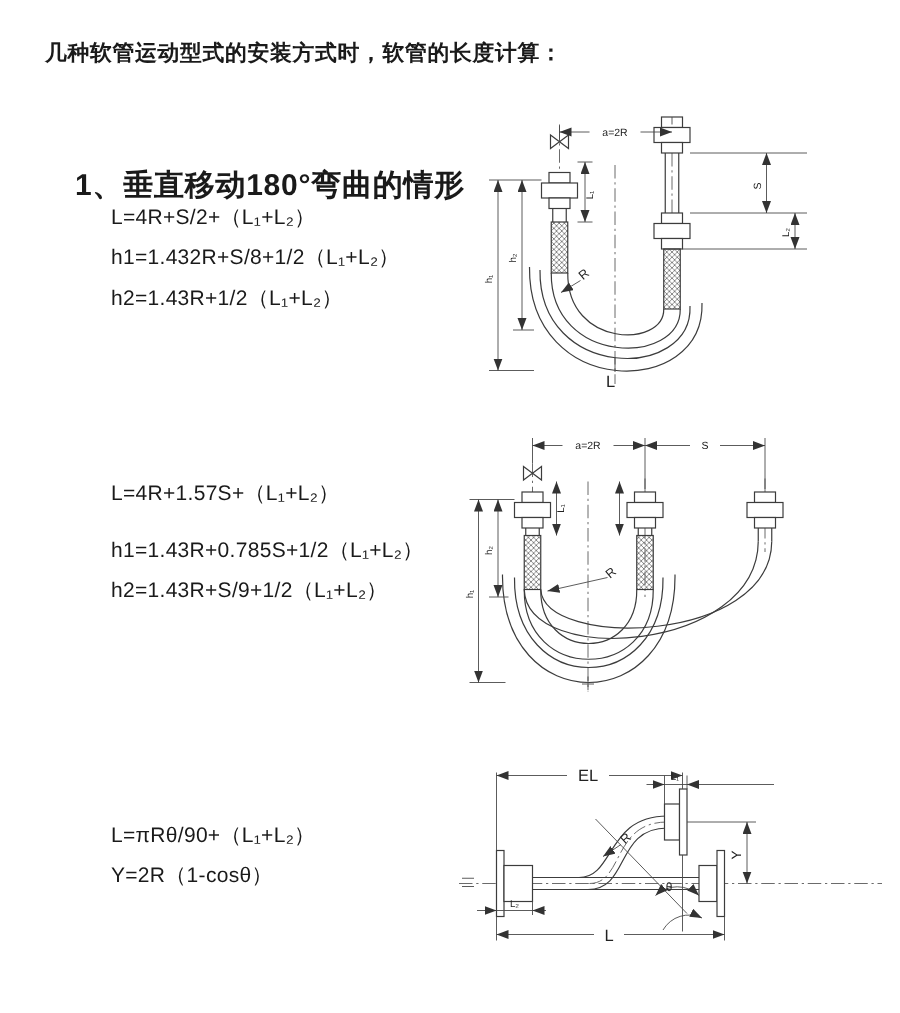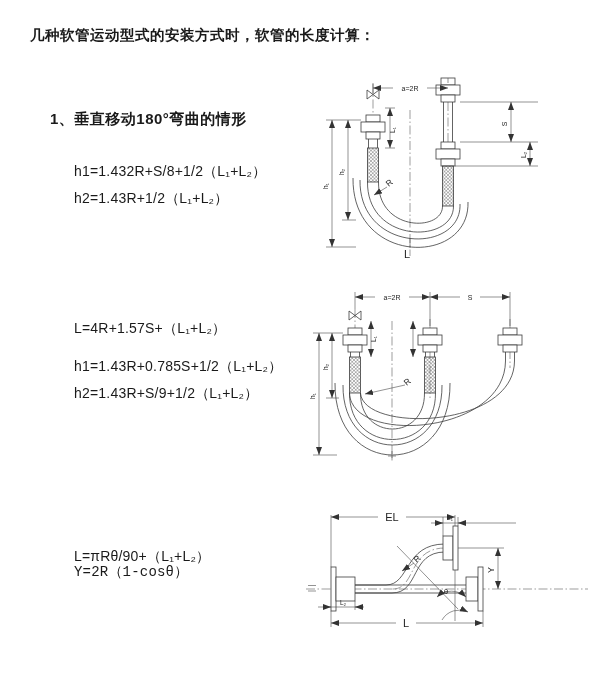--- a/index.html
+++ b/index.html
@@ -1,45 +1,46 @@
 <!DOCTYPE html>
 <html><head>
 <meta charset="utf-8">
 <style>
   html,body{margin:0;padding:0;background:#fff;}
   .page{position:relative;width:600px;height:675px;background:#ffffff;overflow:hidden;
         font-family:"Liberation Sans","DejaVu Sans",sans-serif;color:#1a1a1a;}
   .t{position:absolute;white-space:nowrap;}
   .title{font-size:14.5px;font-weight:bold;letter-spacing:.5px;}
-  .h{font-size:15px;font-weight:bold;letter-spacing:.5px;}
+  .h{font-size:20px;font-weight:bold;letter-spacing:.5px;}
   .f{font-size:14px;letter-spacing:.2px;}
   svg{position:absolute;overflow:visible;}
   svg text{font-family:"Liberation Sans","DejaVu Sans",sans-serif;fill:#222;}
   .ln{stroke:#3c3c3c;stroke-width:.8;fill:none;}
   .thin{stroke:#4a4a4a;stroke-width:.6;fill:none;}
   .cl{stroke:#5a5a5a;stroke-width:.6;fill:none;stroke-dasharray:9 2.5 1.5 2.5;}
   .fl{fill:#ffffff;stroke:#3c3c3c;stroke-width:.8;}
 </style>
 </head>
 <body>
 
 <div class="page">
 
   <div class="t title" style="left:30px;top:26px;">几种软管运动型式的安装方式时，软管的长度计算：</div>
 
   <div class="t h" style="left:50px;top:110px;">1、垂直移动180°弯曲的情形</div>
+  <div class="t f" style="left:74px;top:136px;">L=4R+S/2+（L₁+L₂）</div>
   <div class="t f" style="left:74px;top:163px;">h1=1.432R+S/8+1/2（L₁+L₂）</div>
   <div class="t f" style="left:74px;top:190px;">h2=1.43R+1/2（L₁+L₂）</div>
 
   <div class="t f" style="left:74px;top:320px;">L=4R+1.57S+（L₁+L₂）</div>
   <div class="t f" style="left:74px;top:358px;">h1=1.43R+0.785S+1/2（L₁+L₂）</div>
   <div class="t f" style="left:74px;top:385px;">h2=1.43R+S/9+1/2（L₁+L₂）</div>
 
   <div class="t f" style="left:74px;top:548px;">L=πRθ/90+（L₁+L₂）</div>
-  <div class="t f" style="left:74px;top:563px;font-family:Liberation Mono, monospace;">Y=2R（1-cosθ）</div>
+  <div class="t f" style="left:74px;top:575px;">Y=2R（1-cosθ）</div>
 
   <svg style="left:308px;top:70px;" width="280" height="195" viewBox="0 0 280 195">
     <defs>
       <marker id="m1" markerWidth="9" markerHeight="8" refX="8" refY="3" orient="auto-start-reverse" markerUnits="userSpaceOnUse">
         <path d="M0,0 L8,3 L0,6 Z" fill="#333"></path>
       </marker>
       <pattern id="bp1" width="3.5" height="3.5" patternUnits="userSpaceOnUse">
         <path d="M0,3.5 L3.5,0 M0,0 L3.5,3.5" stroke="#666" stroke-width="0.5"></path>
       </pattern>
     </defs>

